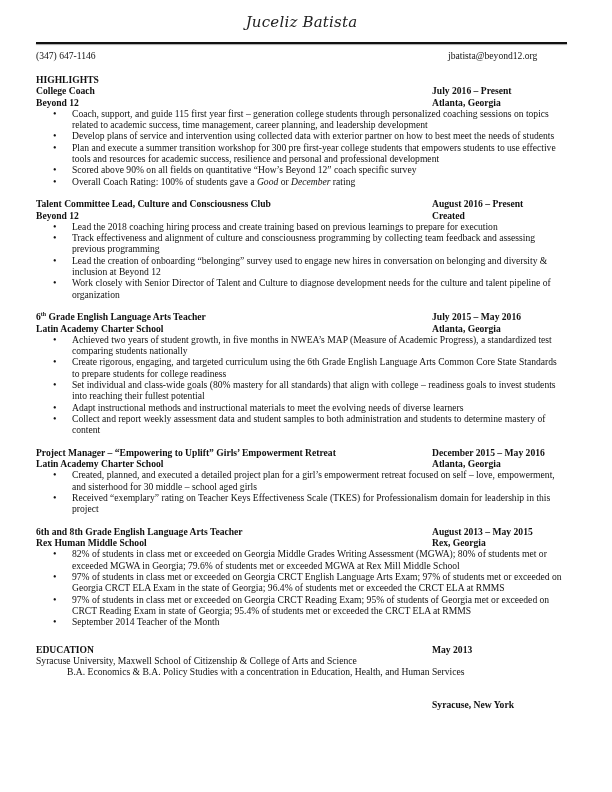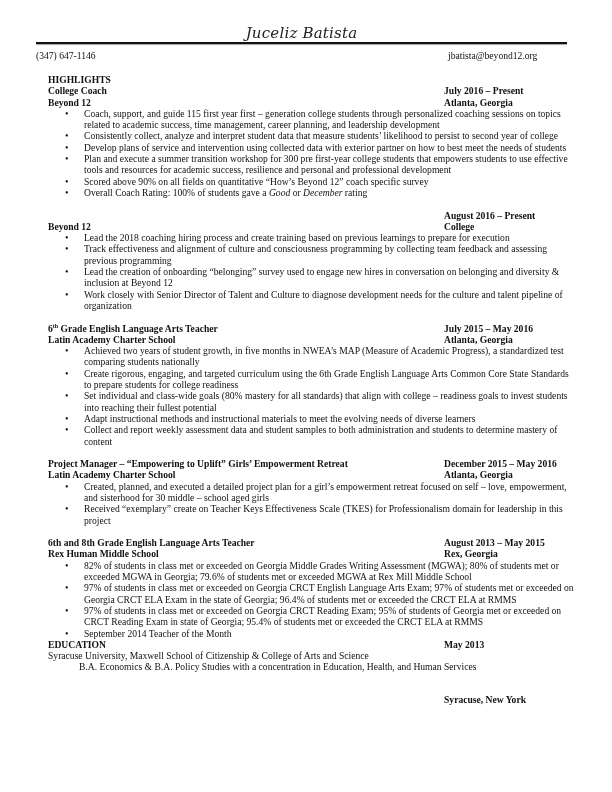--- a/index.html
+++ b/index.html
@@ -1,29 +1,29 @@
 <!DOCTYPE html>
 <html><head>
 <meta charset="utf-8">
 <style>
   html, body { margin: 0; padding: 0; background: #ffffff; }
   body { width: 612px; height: 792px; position: relative; overflow: hidden;
          font-family: "Liberation Serif", serif; color: #111; font-size: 9.6px; line-height: 11.3px; }
   .page { position: absolute; left: 36px; top: 0; width: 531px; }
-  .name { position: absolute; top: 28px; left: 0; width: 531px; text-align: center;
+  .name { position: absolute; top: 17px; left: 0; width: 531px; text-align: center;
           font-family: "DejaVu Serif", serif; font-style: italic; font-size: 15px; letter-spacing: 0.2px; color: #222; }
   .rule { position: absolute; top: 42px; left: 0; width: 531px; height: 2px; background: #111;
           box-shadow: 0 1px 1px rgba(0,0,0,0.35); }
   .contact { position: absolute; top: 50px; left: 0; width: 531px; }
   .contact .phone { position: absolute; left: 0; }
   .contact .email { position: absolute; left: 396px; margin-left: 16px; }
-  .content { position: absolute; top: 74px; left: 12px; width: 531px; }
+  .content { position: absolute; top: 74px; left: 0; width: 531px; }
   .section-title { font-weight: bold; height: 11.3px; }
   .job { margin-bottom: 11.3px; }
-  .job.tight { margin-bottom: 0; font-family: Liberation Serif, serif; }
+  .job.tight { margin-bottom: 16px; font-family: Liberation Serif, serif; }
   .row { position: relative; height: 11.3px; font-weight: bold; }
   .row .left { position: absolute; left: 0; white-space: nowrap; }
   .row .right { position: absolute; left: 396px; white-space: nowrap; }
   .row.plain { font-weight: normal; }
   .row.plain .right { font-weight: bold; margin-top: 44px; }
   ul.bullets { list-style: none; margin: 0; padding: 0; }
   ul.bullets li { position: relative; padding-left: 36px; padding-right: 4px; }
   ul.bullets li::before { content: "\2022"; position: absolute; left: 17px; top: 0; font-size: 10px; }
   sup { font-size: 6px; line-height: 0; vertical-align: 4px; }
   .edu-line { height: 11.3px; white-space: nowrap; margin-left: 31px; }
@@ -46,35 +46,35 @@
       <div class="row">
         <span class="left">College Coach</span>
         <span class="right">July 2016 – Present</span>
       </div>
       <div class="row">
         <span class="left">Beyond 12</span>
         <span class="right">Atlanta, Georgia</span>
       </div>
       <ul class="bullets">
         <li>Coach, support, and guide 115 first year first – generation college students through personalized coaching sessions on topics related to academic success, time management, career planning, and leadership development</li>
-        <li>Consistently collect, analyze and interpret student data that measure students’ likelihood to persist to second year of college</li>
         <li>Develop plans of service and intervention using collected data with exterior partner on how to best meet the needs of students</li>
         <li>Plan and execute a summer transition workshop for 300 pre first-year college students that empowers students to use effective tools and resources for academic success, resilience and personal and professional development</li>
         <li>Scored above 90% on all fields on quantitative “How’s Beyond 12” coach specific survey</li>
         <li><span>Overall Coach Rating: 100% of students gave a </span><i>Good</i><span> or </span><i>December</i><span> rating</span></li>
       </ul>
     </div>
 
     <div class="job">
       <div class="row">
+        <span class="left">Talent Committee Lead, Culture and Consciousness Club</span>
         <span class="right">August 2016 – Present</span>
       </div>
       <div class="row">
         <span class="left">Beyond 12</span>
-        <span class="right">College</span>
+        <span class="right">Created</span>
       </div>
       <ul class="bullets">
         <li>Lead the 2018 coaching hiring process and create training based on previous learnings to prepare for execution</li>
         <li>Track effectiveness and alignment of culture and consciousness programming by collecting team feedback and assessing previous programming</li>
         <li>Lead the creation of onboarding “belonging” survey used to engage new hires in conversation on belonging and diversity &amp; inclusion at Beyond 12</li>
         <li>Work closely with Senior Director of Talent and Culture to diagnose development needs for the culture and talent pipeline of organization</li>
       </ul>
     </div>
 
     <div class="job">
@@ -99,21 +99,21 @@
       <div class="row">
         <span class="left">Project Manager – “Empowering to Uplift” Girls’ Empowerment Retreat</span>
         <span class="right">December 2015 – May 2016</span>
       </div>
       <div class="row">
         <span class="left">Latin Academy Charter School</span>
         <span class="right">Atlanta, Georgia</span>
       </div>
       <ul class="bullets">
         <li>Created, planned, and executed a detailed project plan for a girl’s empowerment retreat focused on self – love, empowerment, and sisterhood for 30 middle – school aged girls</li>
-        <li>Received “exemplary” create on Teacher Keys Effectiveness Scale (TKES) for Professionalism domain for leadership in this project</li>
+        <li>Received “exemplary” rating on Teacher Keys Effectiveness Scale (TKES) for Professionalism domain for leadership in this project</li>
       </ul>
     </div>
 
     <div class="job tight">
       <div class="row">
         <span class="left">6th and 8th Grade English Language Arts Teacher</span>
         <span class="right">August 2013 – May 2015</span>
       </div>
       <div class="row">
         <span class="left">Rex Human Middle School</span>

